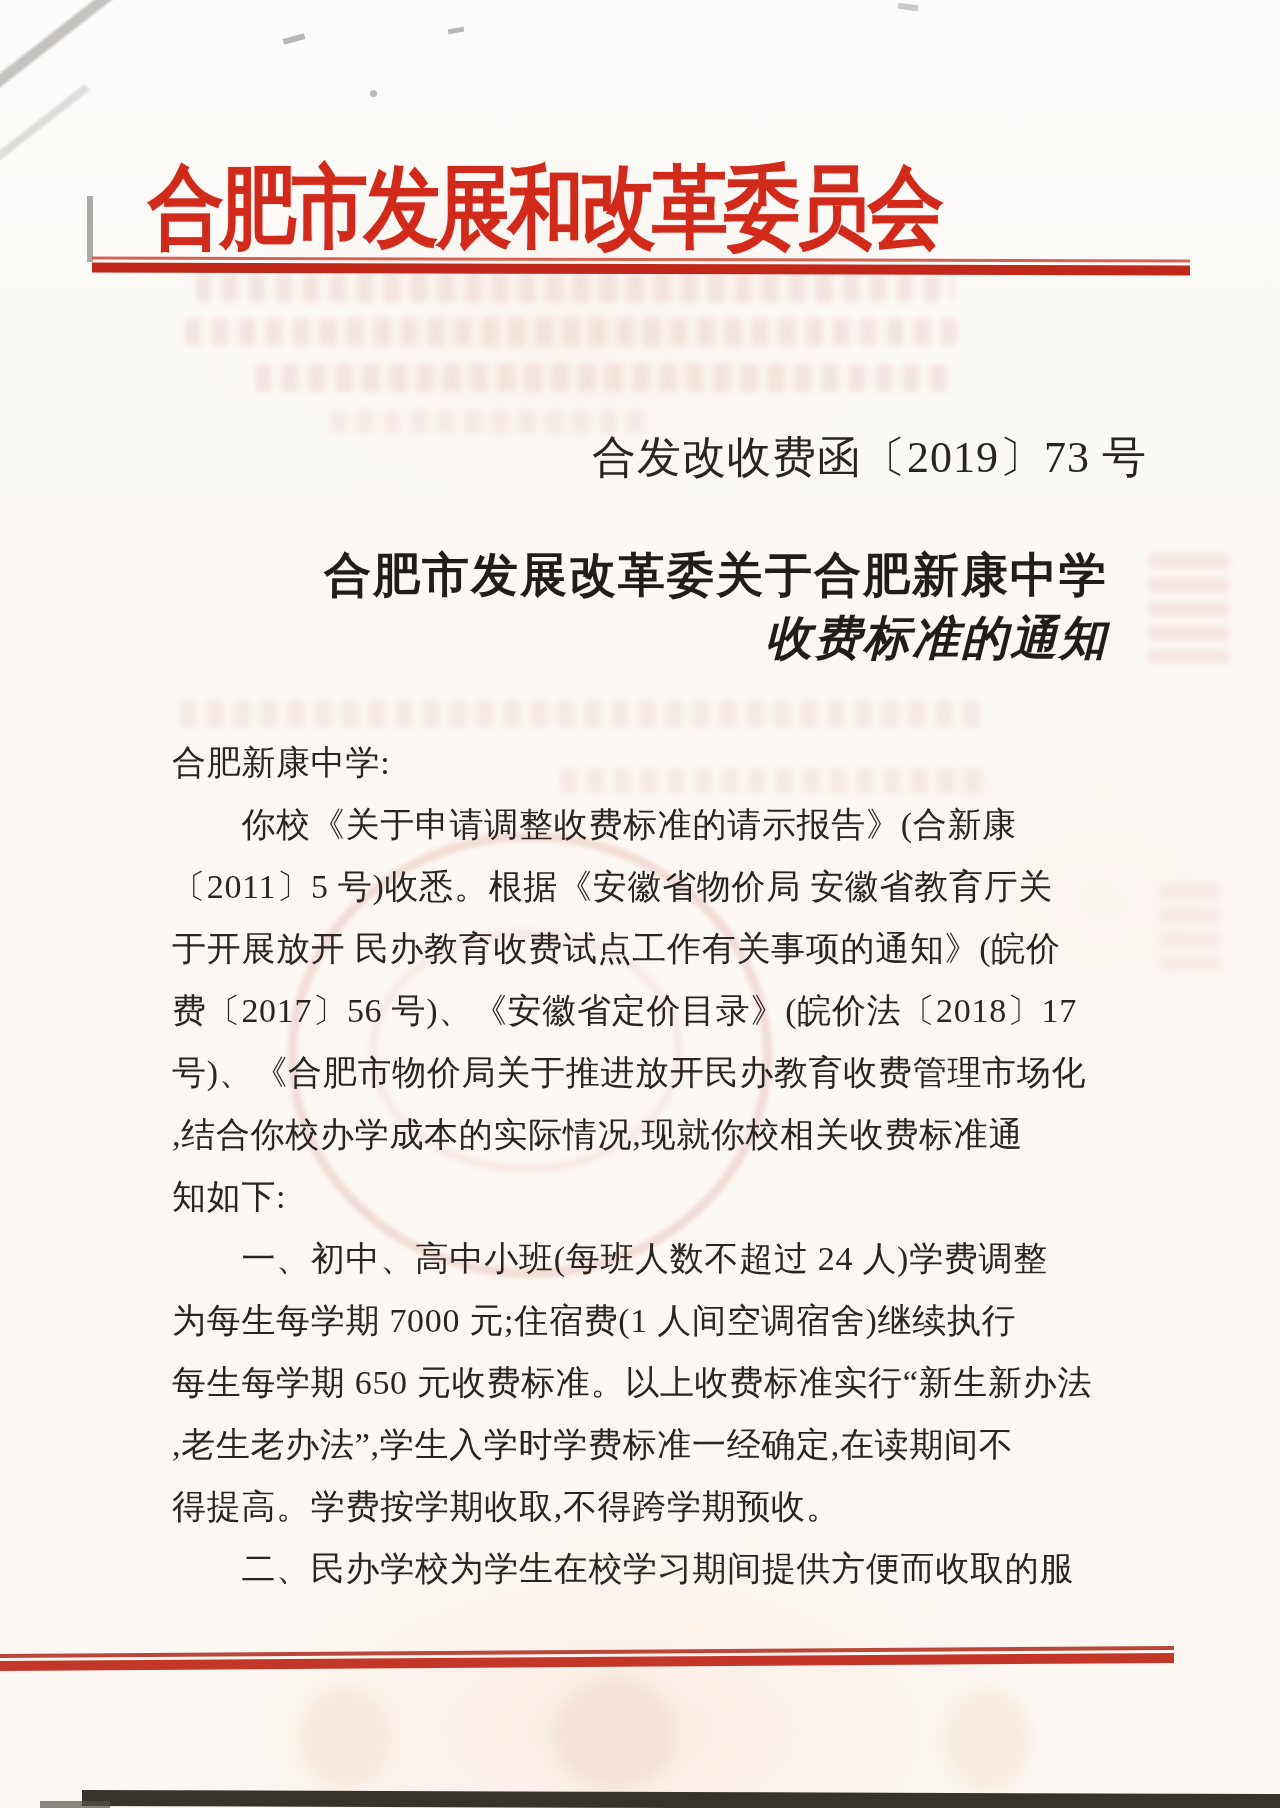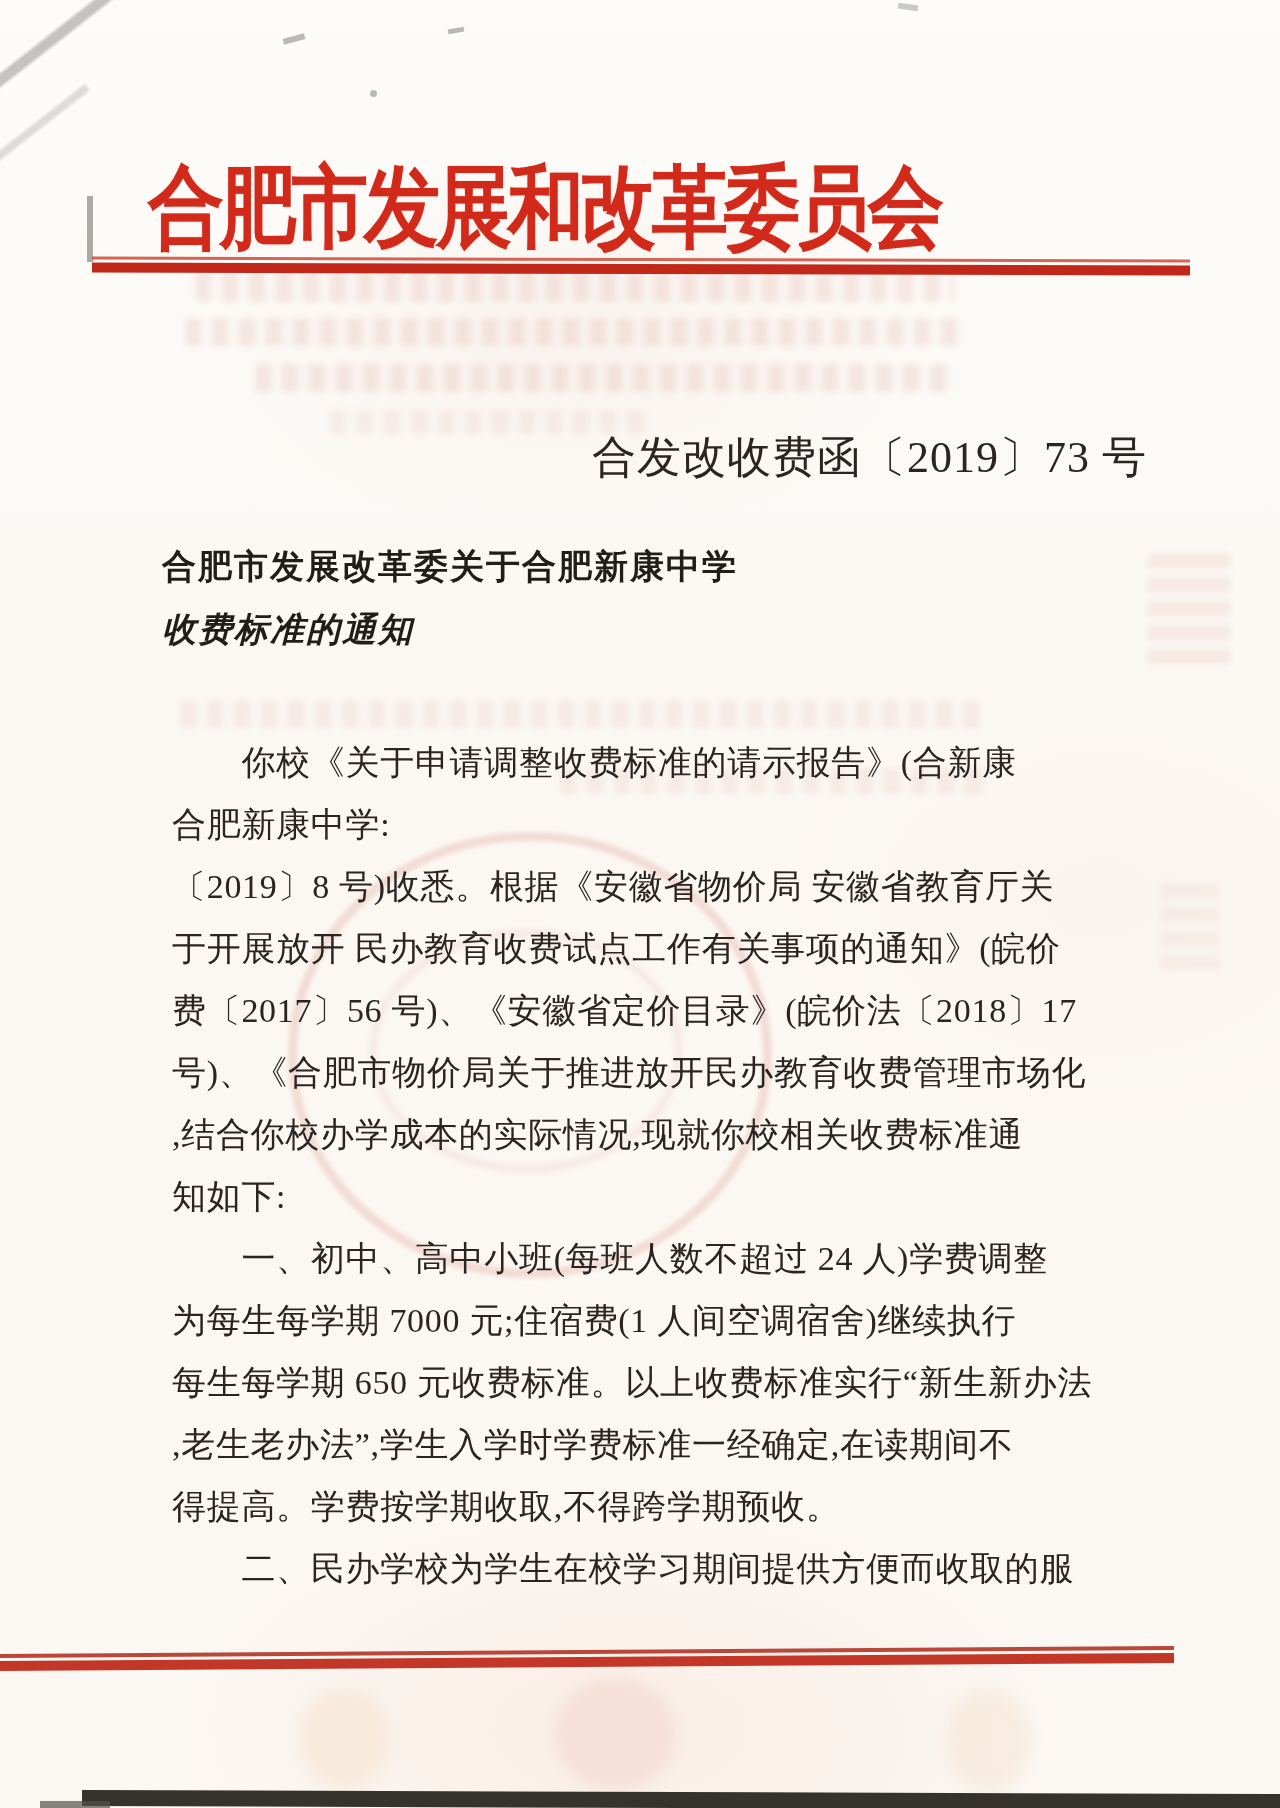--- a/index.html
+++ b/index.html
@@ -26,22 +26,22 @@
   }
   .rule-top{position:absolute;left:92px;top:258px;width:1098px;transform:rotate(.15deg);}
   .rule-top .thin{height:3px;background:#cd4a37;opacity:.85;margin-bottom:3px;}
   .rule-top .thick{height:10px;background:#c2281a;}
   
   .docnum{
     position:absolute;left:592px;top:428px;
     font-size:44px;color:#2a2522;letter-spacing:1px;white-space:nowrap;
   }
   
-  .title{position:absolute;left:162px;width:936px;text-align:left;
-    font-size:34px;font-weight:700;color:#211d1b;letter-spacing:2px;white-space:nowrap;}
+  .title{position:absolute;left:172px;width:936px;text-align:right;
+    font-size:47px;font-weight:700;color:#211d1b;letter-spacing:2px;white-space:nowrap;}
   .title.l1{top:544px;}
   .title.l2{top:607px;font-style:italic;}
   
   .body-block{position:absolute;left:172px;top:732px;width:960px;}
   .bline{
     height:62px;line-height:62px;font-size:34px;color:#2a2522;
     letter-spacing:.7px;white-space:nowrap;
   }
   
   .seal{
@@ -106,23 +106,23 @@
     <div class="thin"></div>
     <div class="thick"></div>
   </div>
 
   <div class="docnum">合发改收费函〔2019〕73 号</div>
 
   <div class="title l1">合肥市发展改革委关于合肥新康中学</div>
   <div class="title l2">收费标准的通知</div>
 
   <div class="body-block">
+    <div class="bline">合肥新康中学:</div>
     <div class="bline">　　你校《关于申请调整收费标准的请示报告》(合新康</div>
-    <div class="bline">合肥新康中学:</div>
-    <div class="bline">〔2019〕8 号)收悉。根据《安徽省物价局 安徽省教育厅关</div>
+    <div class="bline">〔2011〕5 号)收悉。根据《安徽省物价局 安徽省教育厅关</div>
     <div class="bline">于开展放开 民办教育收费试点工作有关事项的通知》(皖价</div>
     <div class="bline">费〔2017〕56 号)、《安徽省定价目录》(皖价法〔2018〕17</div>
     <div class="bline">号)、《合肥市物价局关于推进放开民办教育收费管理市场化</div>
     <div class="bline">,结合你校办学成本的实际情况,现就你校相关收费标准通</div>
     <div class="bline">知如下:</div>
     <div class="bline">　　一、初中、高中小班(每班人数不超过 24 人)学费调整</div>
     <div class="bline">为每生每学期 7000 元;住宿费(1 人间空调宿舍)继续执行</div>
     <div class="bline">每生每学期 650 元收费标准。以上收费标准实行“新生新办法</div>
     <div class="bline">,老生老办法”,学生入学时学费标准一经确定,在读期间不</div>
     <div class="bline">得提高。学费按学期收取,不得跨学期预收。</div>

